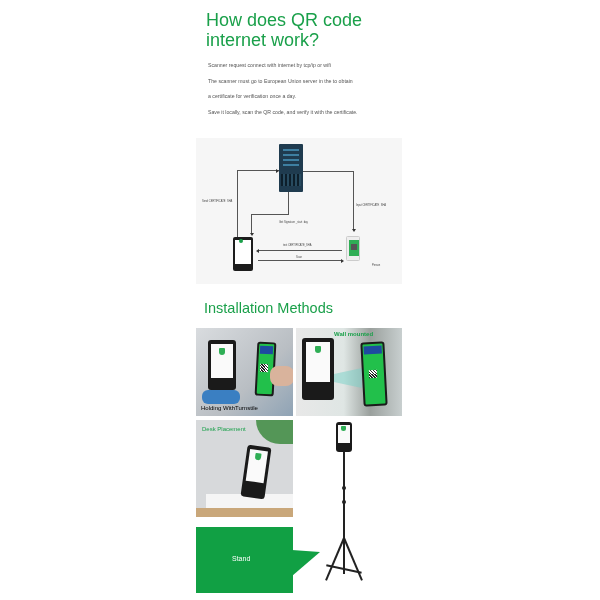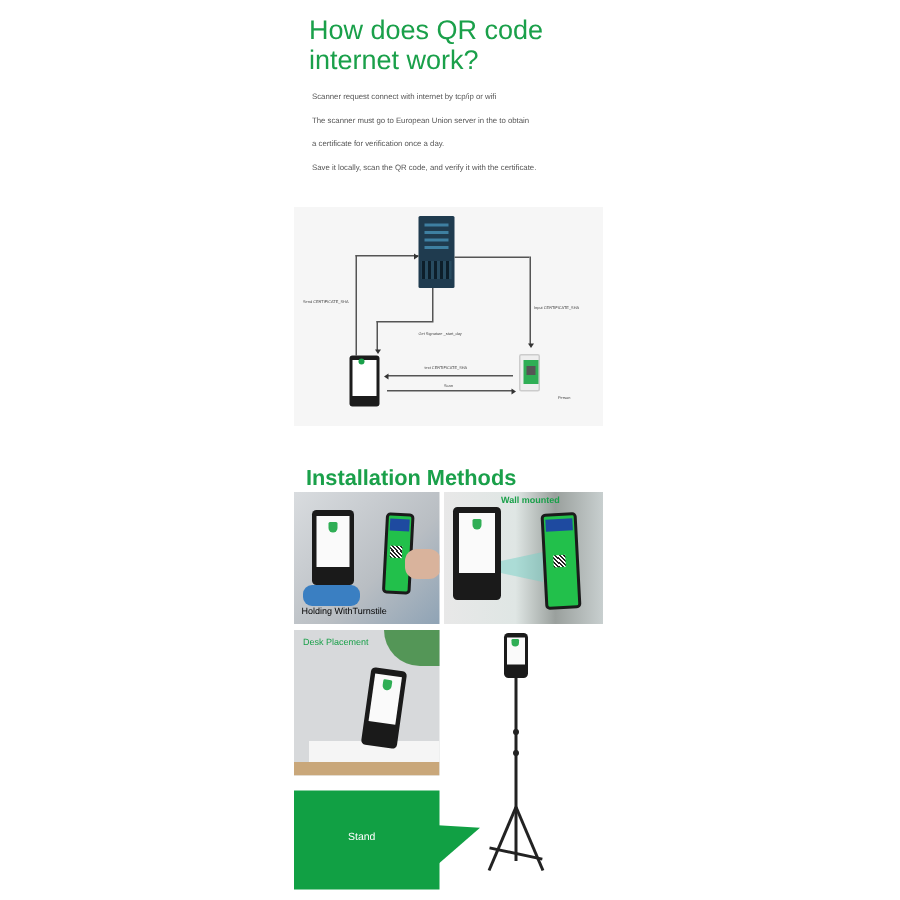--- a/index.html
+++ b/index.html
@@ -15,21 +15,21 @@
   .server .bottom { position: absolute; left: 2px; bottom: 6px; width: 20px; height: 12px; background: repeating-linear-gradient(90deg, #0d1e2a 0 2px, #284b60 2px 4px); }
   .line { position: absolute; background: #555; }
   .arrowhead { position: absolute; width: 0; height: 0; }
   .dlabel { position: absolute; font-size: 2.6px; color: #444; white-space: nowrap; }
   .tablet { position: absolute; left: 37px; top: 99px; width: 20px; height: 34px; background: #1c1c1c; border-radius: 2px; }
   .tablet .screen { position: absolute; left: 2px; top: 3px; width: 16px; height: 24px; background: #fff; }
   .tablet .dot { position: absolute; left: 6px; top: 2px; width: 4px; height: 4px; border-radius: 50%; background: #1aa04a; }
   .phone { position: absolute; left: 150px; top: 98px; width: 14px; height: 25px; background: #eee; border: 0.5px solid #ccc; border-radius: 1.5px; }
   .phone .scr { position: absolute; left: 2px; top: 3px; width: 10px; height: 16px; background: #2fae55; }
   .phone .qr { position: absolute; left: 2px; top: 3px; width: 6px; height: 6px; background: #555; }
-  .h2 { position: absolute; left: 8px; top: 311px; color: #1aa04a; font-size: 14.5px; font-weight: bold; white-space: nowrap; }
+  .h2 { position: absolute; left: 8px; top: 300px; color: #1aa04a; font-size: 14.5px; font-weight: normal; white-space: nowrap; }
   .photo { position: absolute; overflow: hidden; }
   .p1 { left: 0; top: 328px; width: 97px; height: 88px; background: linear-gradient(135deg, #d9dcdf 0%, #b9bec3 60%, #8fa3b5 100%); }
   .p2 { left: 100px; top: 328px; width: 106px; height: 88px; background: linear-gradient(90deg, #e8e8e8 0%, #dfe6e4 45%, #9aa09d 70%, #c8cfcf 100%); }
   .p3 { left: 0; top: 420px; width: 97px; height: 97px; background: #d7d9db; }
   .p4 { left: 100px; top: 420px; width: 106px; height: 175px; background: #ffffff; }
   .dev { position: absolute; background: #1a1a1a; border-radius: 3px; }
   .dev .s { position: absolute; background: #fafafa; }
   .dev .shield { position: absolute; width: 6px; height: 7px; background: #2fae55; border-radius: 1px 1px 3px 3px; }
   .gphone { position: absolute; background: #1b1b1b; border-radius: 3px; }
   .gphone .g { position: absolute; left: 2px; top: 2px; right: 2px; bottom: 2px; background: #22c04b; border-radius: 1px; }

